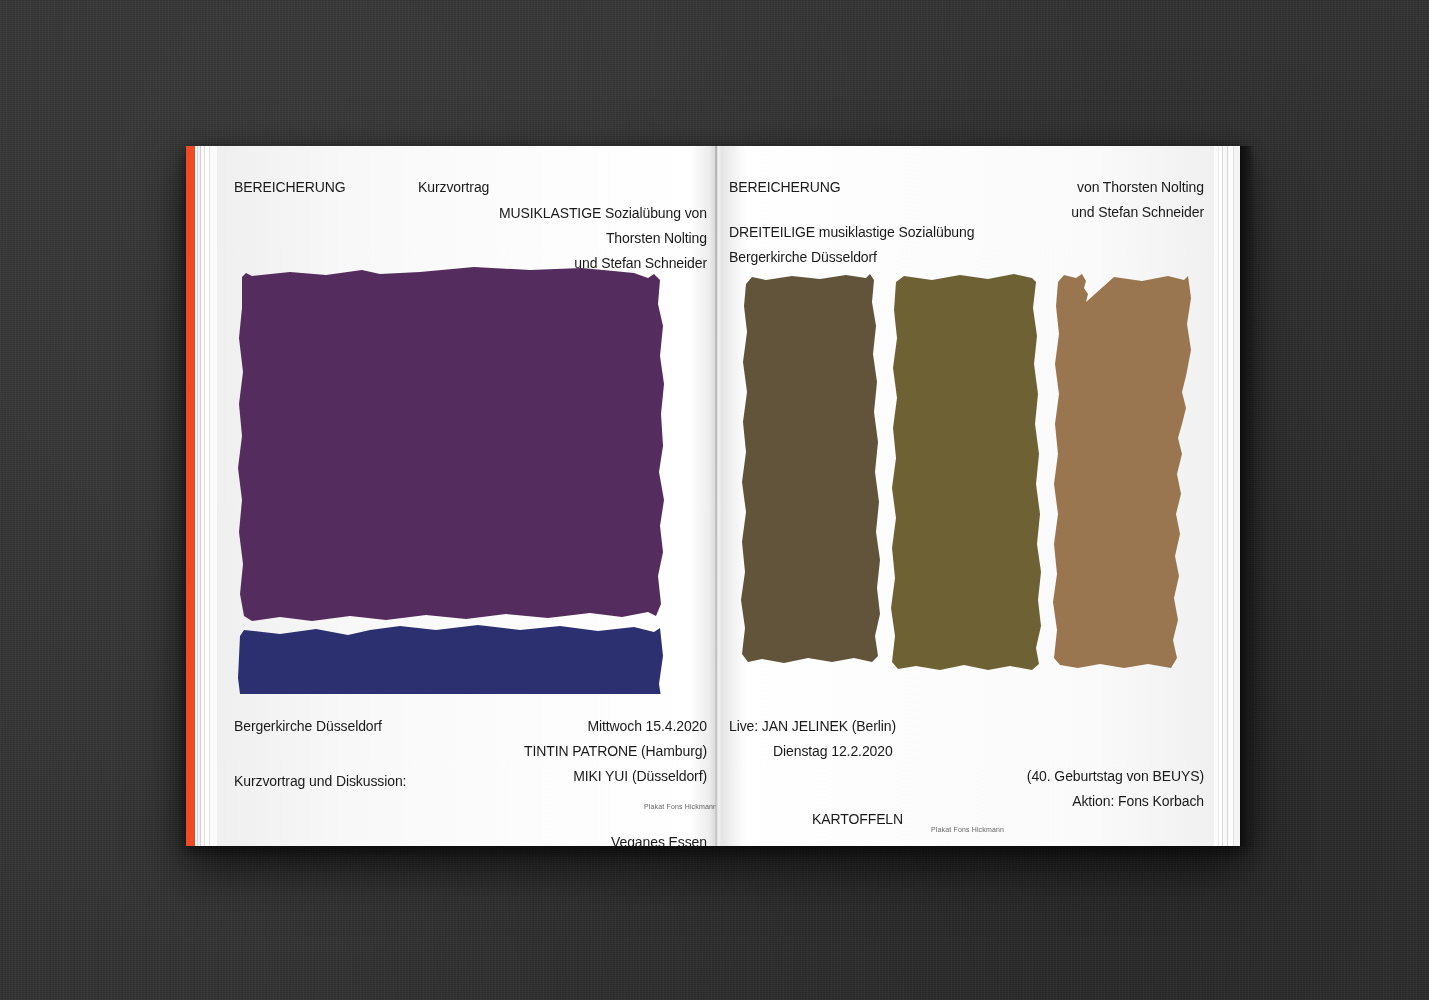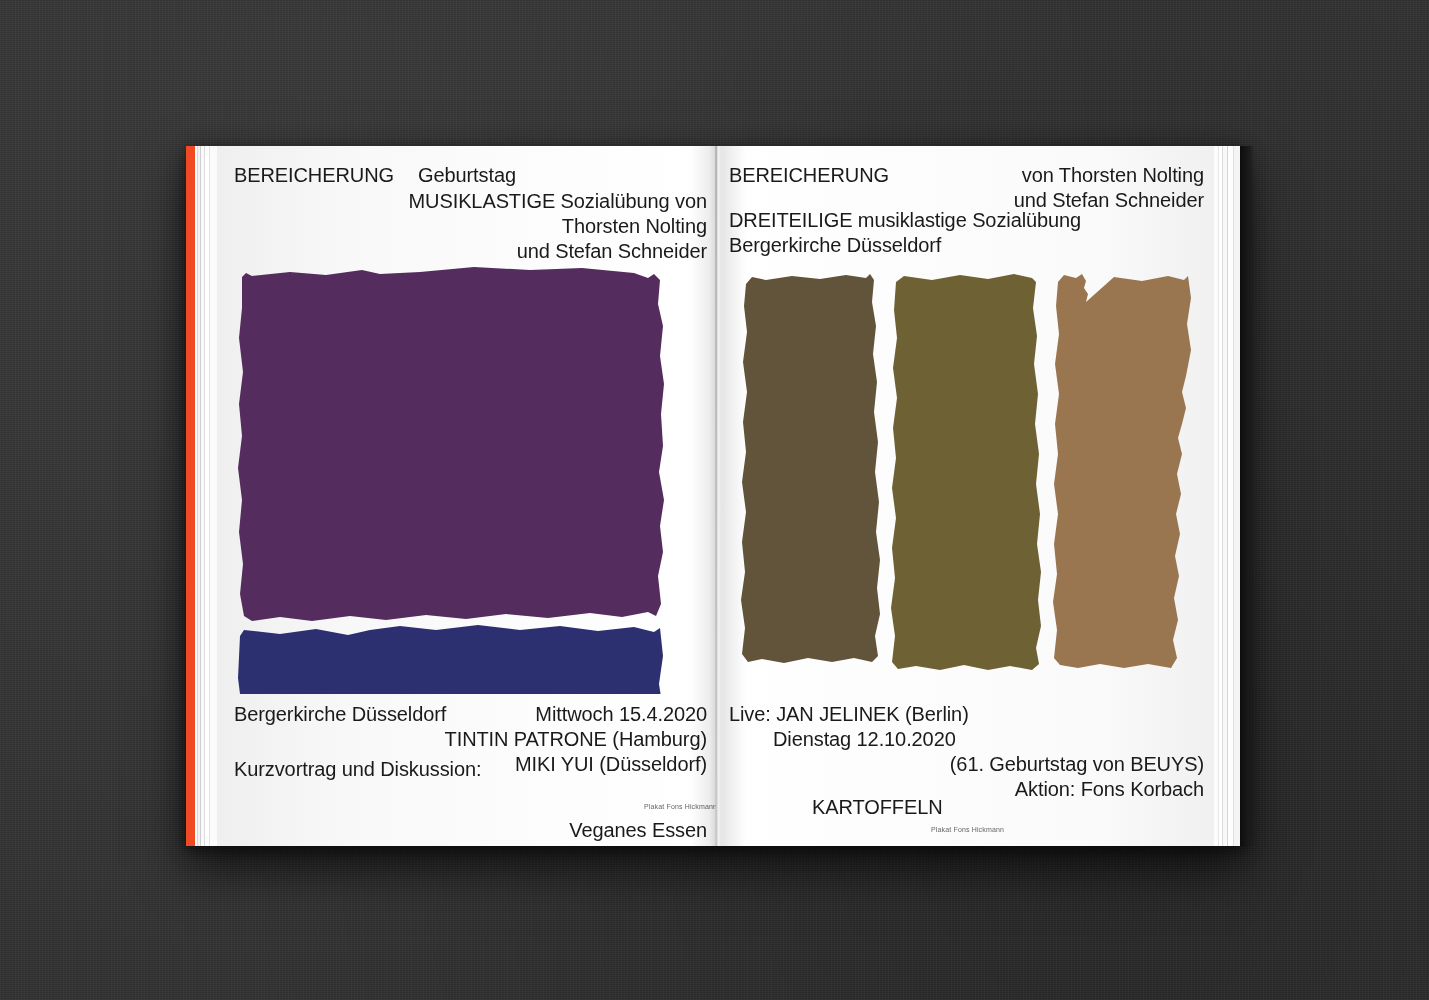--- a/index.html
+++ b/index.html
@@ -70,42 +70,42 @@
     background:linear-gradient(90deg,
       rgba(0,0,0,0) 0%, rgba(0,0,0,.07) 34%, rgba(0,0,0,.16) 48%,
       rgba(120,120,120,.10) 51%, rgba(0,0,0,.10) 56%, rgba(0,0,0,0) 100%);
   }
   #gutter-line{
     position:absolute; left:715px; top:146px; width:2px; height:700px; z-index:5;
     background:linear-gradient(180deg,rgba(170,170,170,.75),rgba(190,190,190,.55));
   }
 
   
-  .txt{ position:absolute; color:#1a1a1a; font-size:20px; line-height:25.5px;
-        white-space:pre; letter-spacing:-.1px; }
+  .txt{ position:absolute; color:#1a1a1a; font-size:14px; line-height:25.5px;
+        white-space:pre; letter-spacing:-.1px;margin-top:12px; }
   .txt.r{ text-align:right; }
   .credit{ position:absolute; font-size:7px; color:#666; letter-spacing:.15px;
            line-height:9px; white-space:nowrap; }
 
   
   .shape{ position:absolute; }
   svg{ display:block; }
 </style>
 </head>
 <body>
 
 <div id="backdrop" style="background: rgb(50, 50, 50);"></div>
 
 <div id="book">
 
   <div class="page" id="page-left">
 
     <div class="txt" style="left:48px; top:17px;">BEREICHERUNG</div>
 
-    <div class="txt" style="left:232px; top:17px;">Geburtstag</div>
+    <div class="txt" style="left:232px; top:17px;">Kurzvortrag</div>
 
     <div class="txt r" style="left:0; top:43px; width:521px;">MUSIKLASTIGE Sozialübung von</div>
     <div class="txt r" style="left:0; top:68px; width:521px;">Thorsten Nolting</div>
     <div class="txt r" style="left:0; top:93px; width:521px;">und Stefan Schneider</div>
 
     <div class="shape" style="left:44px; top:118px;">
       <svg width="460" height="430" viewBox="0 0 460 430" aria-hidden="true">
         <path fill="#542c5d" d="M12,13 L16,9 L22,12 L60,8 L96,11 L132,6 L150,10 L190,8 L244,3 L300,6 L352,4 L404,9 L418,14
              L424,10 L430,16 L428,40 L433,62 L430,92 L434,120 L431,150 L433,182 L429,208 L434,236
              L430,262 L433,288 L428,312 L431,340 L426,352 L418,348 L392,353 L360,349 L318,354 L276,350
@@ -159,23 +159,23 @@
              L378,9 L406,13 L432,8 L448,12 L452,8 L455,30 L451,56 L455,82 L450,108
              L446,124 L450,140 L446,156 L442,170 L446,186 L441,206 L445,226 L440,246
              L444,266 L439,288 L443,308 L438,330 L442,352 L437,372 L441,390 L435,400
              L412,396 L388,400 L364,396 L342,400 L324,397 L318,390 L321,362 L317,334
              L321,306 L318,276 L322,246 L318,216 L322,186 L319,156 L323,126 L319,96
              L323,66 L320,38 Z"></path>
       </svg>
     </div>
 
     <div class="txt" style="left:13px; top:556px;">Live: JAN JELINEK (Berlin)</div>
-    <div class="txt" style="left:57px; top:581px;">Dienstag 12.10.2020</div>
+    <div class="txt" style="left:57px; top:581px;">Dienstag 12.2.2020</div>
 
-    <div class="txt r" style="left:0; top:606px; width:488px;">(61. Geburtstag von BEUYS)</div>
+    <div class="txt r" style="left:0; top:606px; width:488px;">(40. Geburtstag von BEUYS)</div>
     <div class="txt r" style="left:0; top:631px; width:488px;">Aktion: Fons Korbach</div>
 
     <div class="txt" style="left:96px; top:649px;">KARTOFFELN</div>
 
     <div class="credit" style="left:215px; top:679px;">Plakat Fons Hickmann</div>
   </div>
 </div>
 
 <div id="spine-strip" style="background: rgb(239, 74, 35);"></div>
 <div id="left-page-edges"></div>

